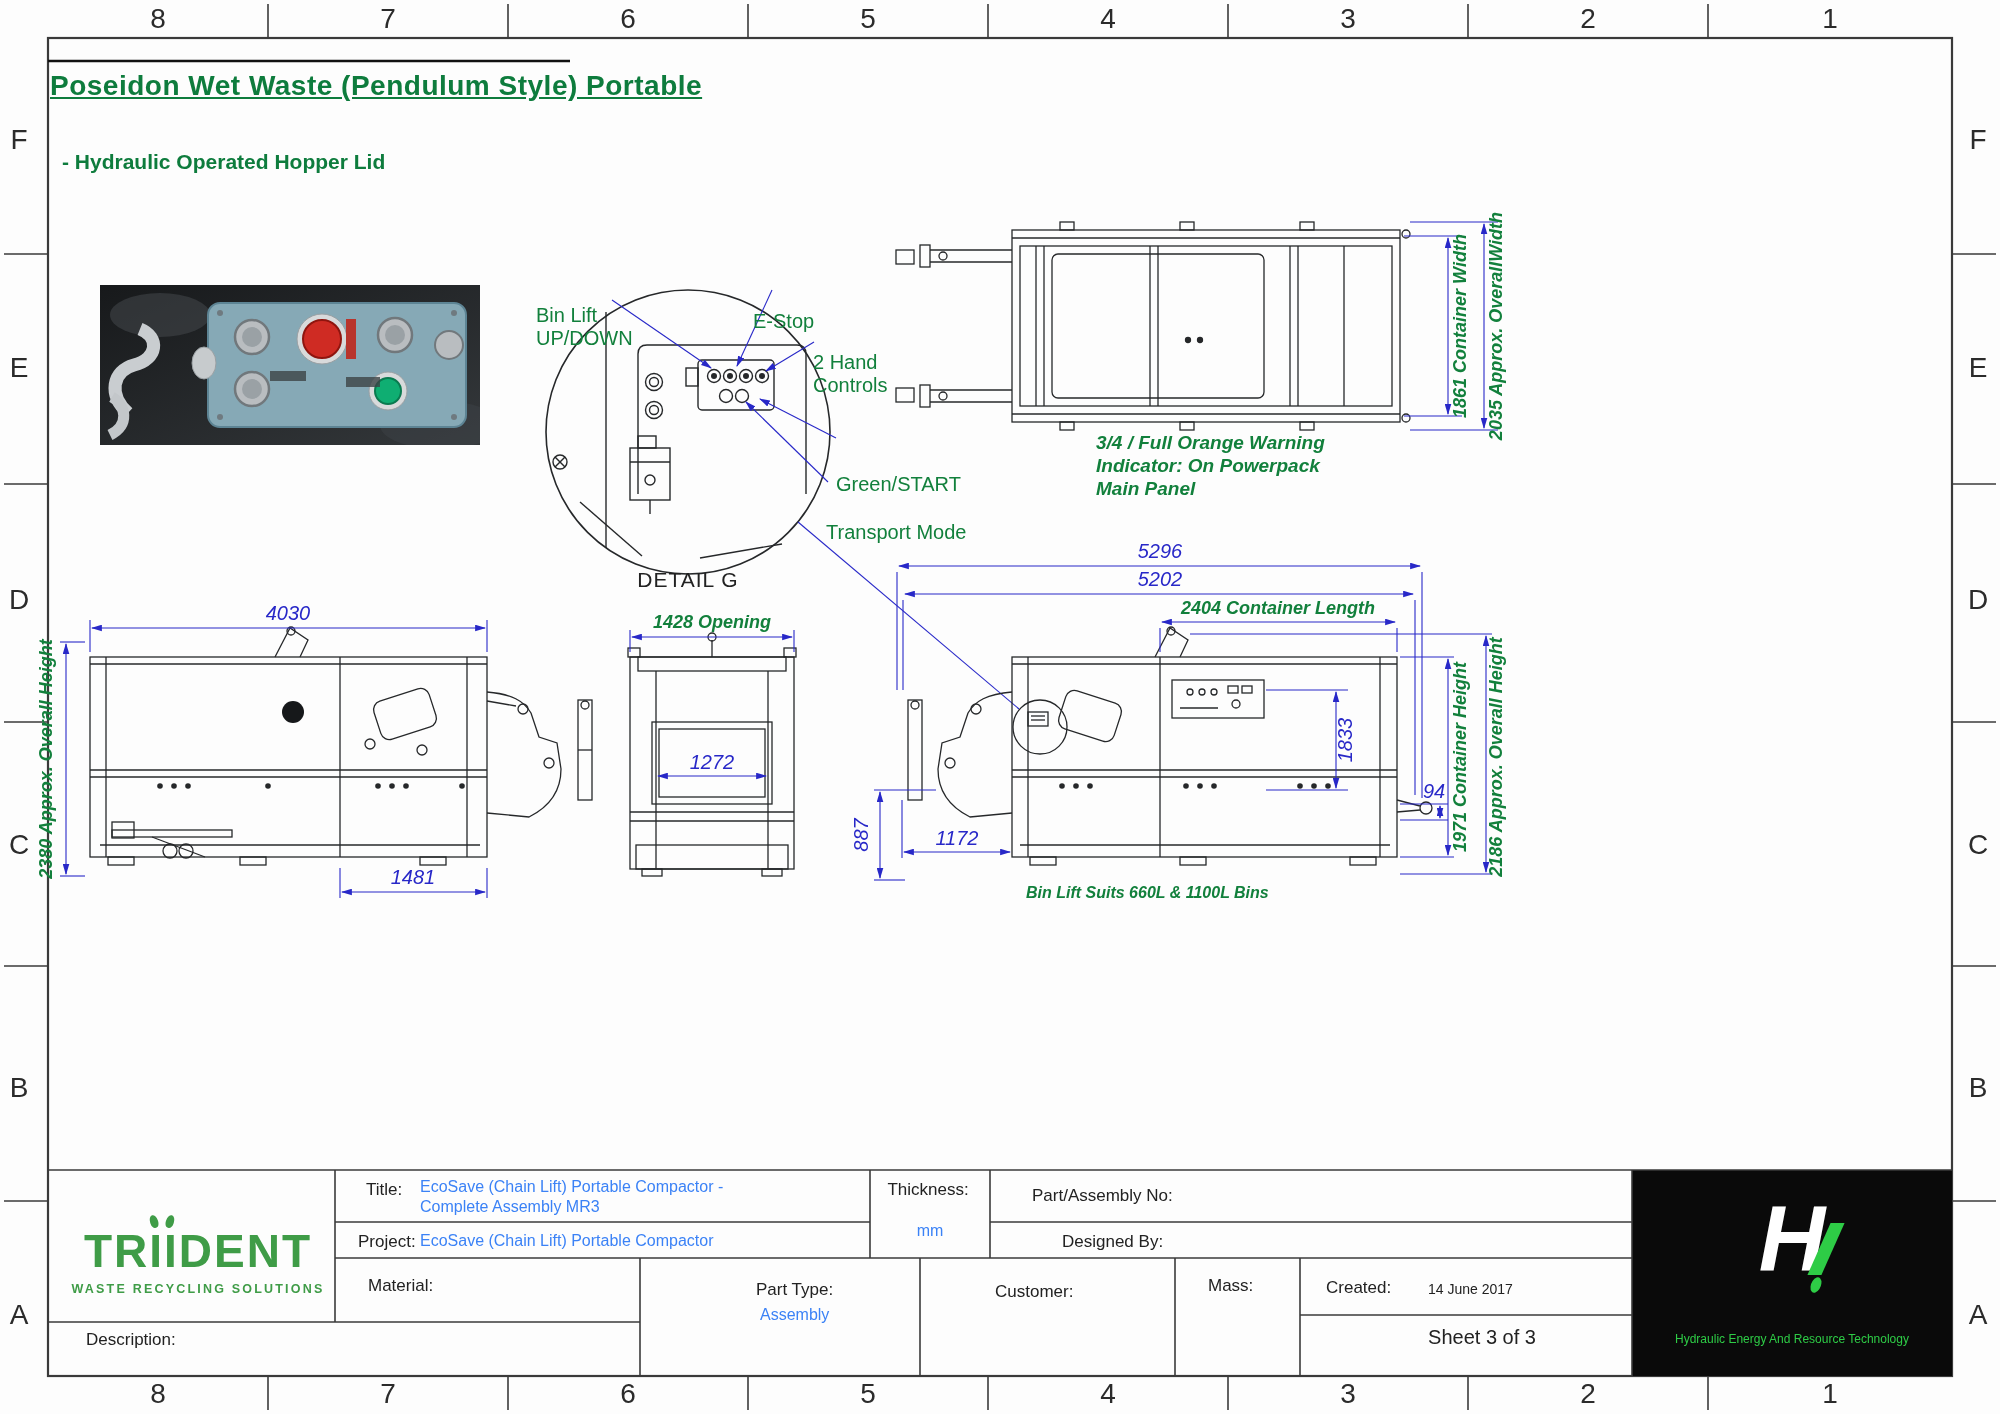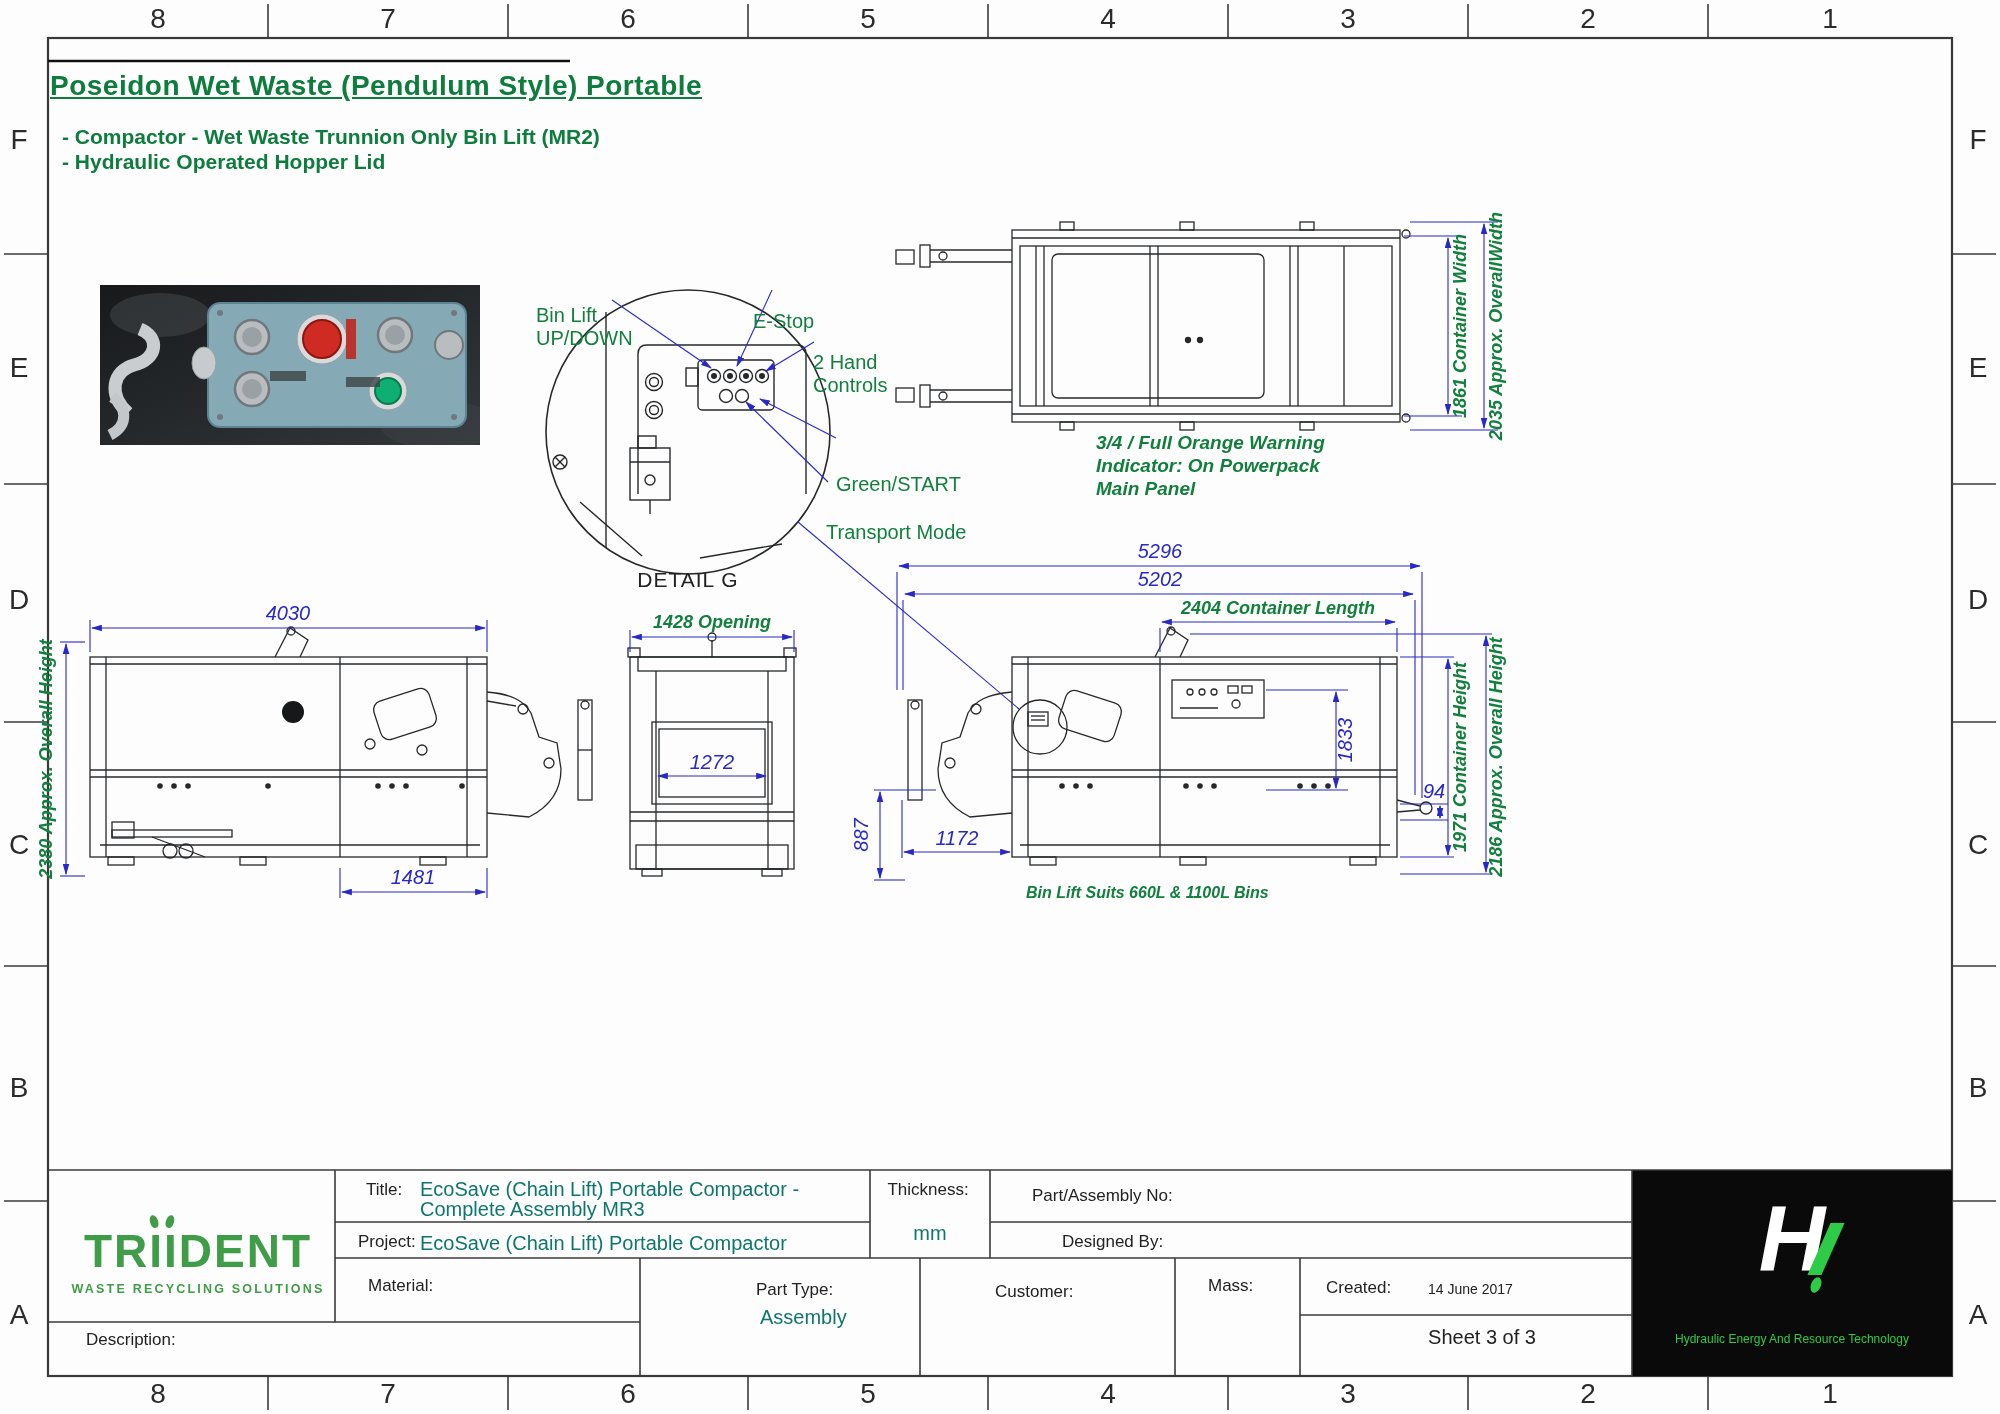--- a/index.html
+++ b/index.html
@@ -8,21 +8,21 @@
   .gridlabel { position:absolute; font-size:28px; color:#2b2b2b; transform:translate(-50%,-50%); }
   .hdr-title { position:absolute; left:50px; top:70px; font-size:28px; font-weight:bold; color:#0e7c3d;
                text-decoration:underline; letter-spacing:0.5px; }
   .hdr-sub { position:absolute; font-size:21px; font-weight:bold; color:#0e7c3d; }
   .callout { position:absolute; color:#12803c; font-size:20px; line-height:1.15;margin-top:48px; }
   .detail-caption { position:absolute; left:608px; top:568px; width:160px; text-align:center;
                     color:#222; font-size:21px; letter-spacing:1px; }
   .note { position:absolute; color:#12803c; font-size:19px; font-style:italic; font-weight:bold; line-height:1.2; }
   .note-plain { position:absolute; color:#12803c; font-size:16px; font-style:italic; font-weight:bold; }
   .tb-label { position:absolute; font-size:17px; color:#222; }
-  .tb-value { position:absolute; font-size:20px; color:#0f766e; }
+  .tb-value { position:absolute; font-size:16px; color:#3b82f6; }
   .tb-small { position:absolute; font-size:14px; color:#222;text-align:right; }
   .tb-sheet { position:absolute; left:1300px; top:1326px; width:364px; text-align:center; font-size:20px; color:#222; }
   .trident { position:absolute; left:62px; top:1228px; width:272px; text-align:center; }
   .trident-word { font-size:46px; font-weight:bold; color:#3f9c47; letter-spacing:2px; line-height:1; }
   .tii { position:relative; }
   .tii::before { content:""; position:absolute; left:1px; top:-10px; width:8px; height:13px;
                  background:#3f9c47; border-radius:60% 60% 50% 50%; transform:rotate(-18deg); }
   .tii::after  { content:""; position:absolute; left:17px; top:-10px; width:8px; height:13px;
                  background:#3f9c47; border-radius:60% 60% 50% 50%; transform:rotate(18deg); }
   .trident-tagline { font-size:12.5px; letter-spacing:2.2px; color:#3f9c47; font-weight:bold; margin-top:8px; }
@@ -407,21 +407,20 @@
   <div class="gridlabel" style="left:19px;top:1088px">B</div>
   <div class="gridlabel" style="left:19px;top:1315px">A</div>
   <div class="gridlabel" style="left:1978px;top:140px">F</div>
   <div class="gridlabel" style="left:1978px;top:368px">E</div>
   <div class="gridlabel" style="left:1978px;top:600px">D</div>
   <div class="gridlabel" style="left:1978px;top:845px">C</div>
   <div class="gridlabel" style="left:1978px;top:1088px">B</div>
   <div class="gridlabel" style="left:1978px;top:1315px">A</div>
 
   <div class="hdr-title">Poseidon Wet Waste (Pendulum Style) Portable</div>
-  <div class="hdr-sub" style="left:62px;top:125px">- Compactor - Wet Waste Trunnion Only Bin Lift (MR2)</div>
   <div class="hdr-sub" style="left:62px;top:150px">- Hydraulic Operated Hopper Lid</div>
 
   <div class="callout" style="left:536px;top:256px">
     <div>Bin Lift</div>
     <div>UP/DOWN</div>
   </div>
   <div class="callout" style="left:753px;top:262px">E-Stop</div>
   <div class="callout" style="left:813px;top:303px">
     <div>2 Hand</div>
     <div>Controls</div>

